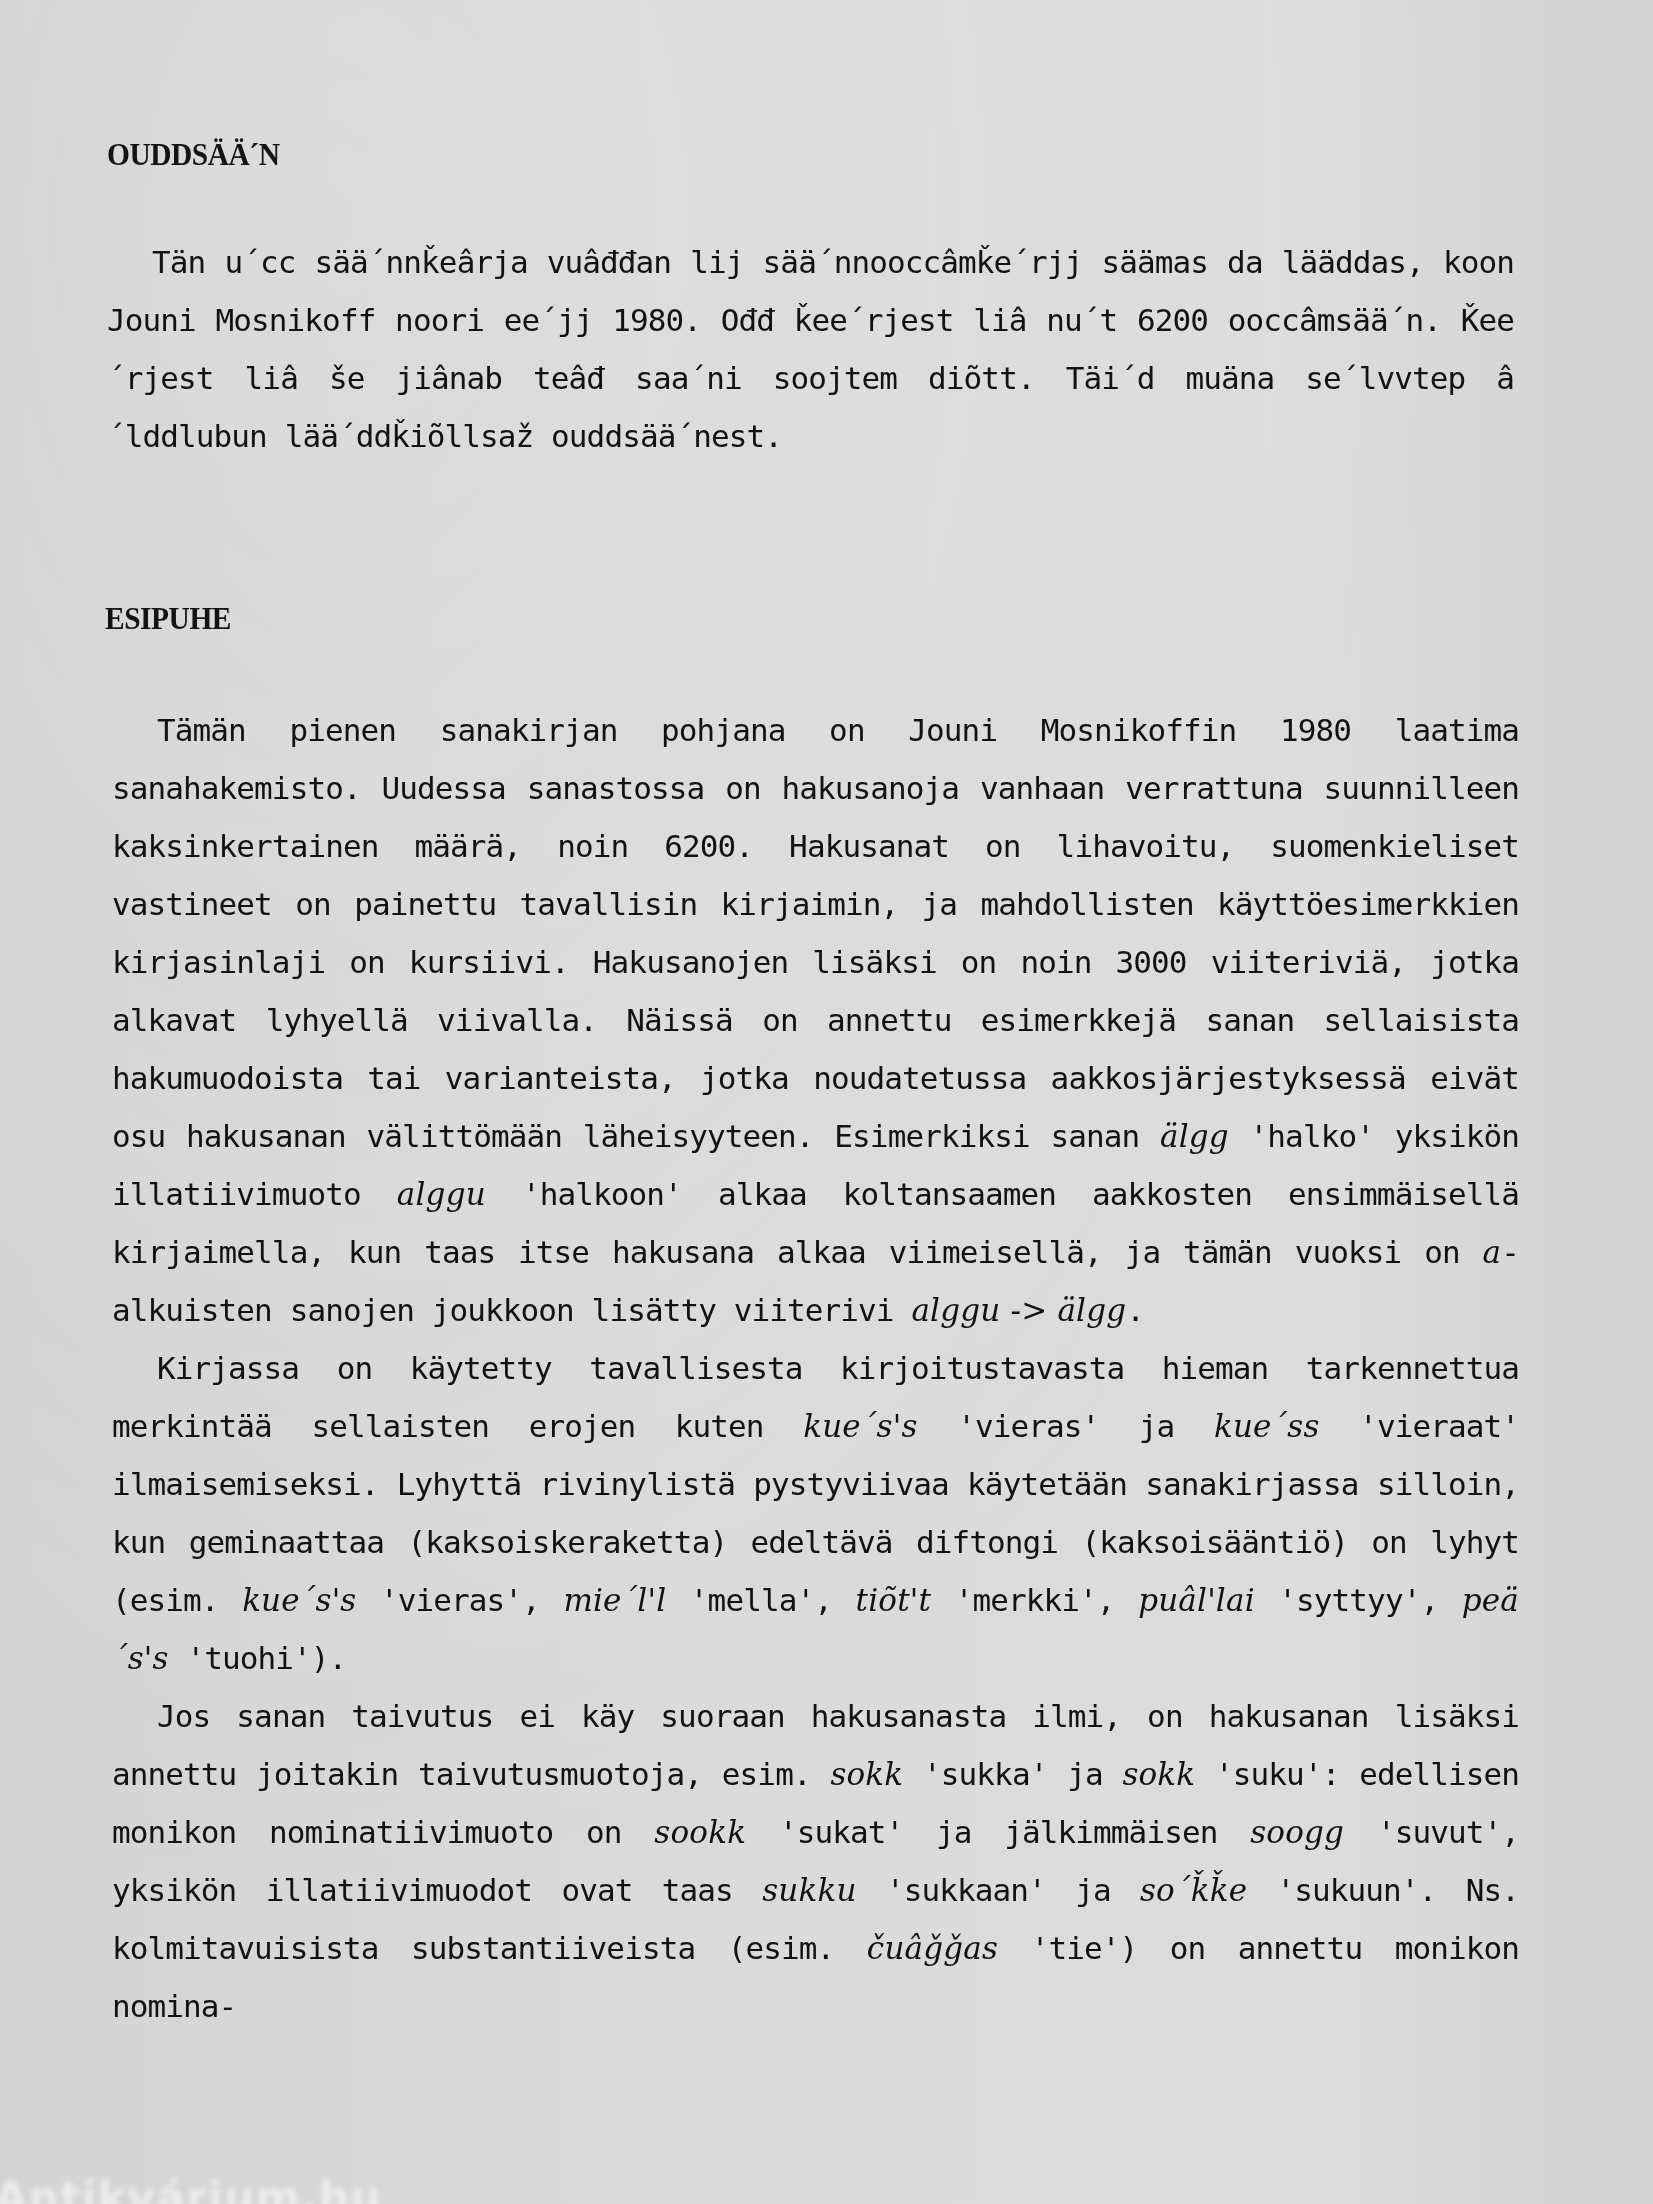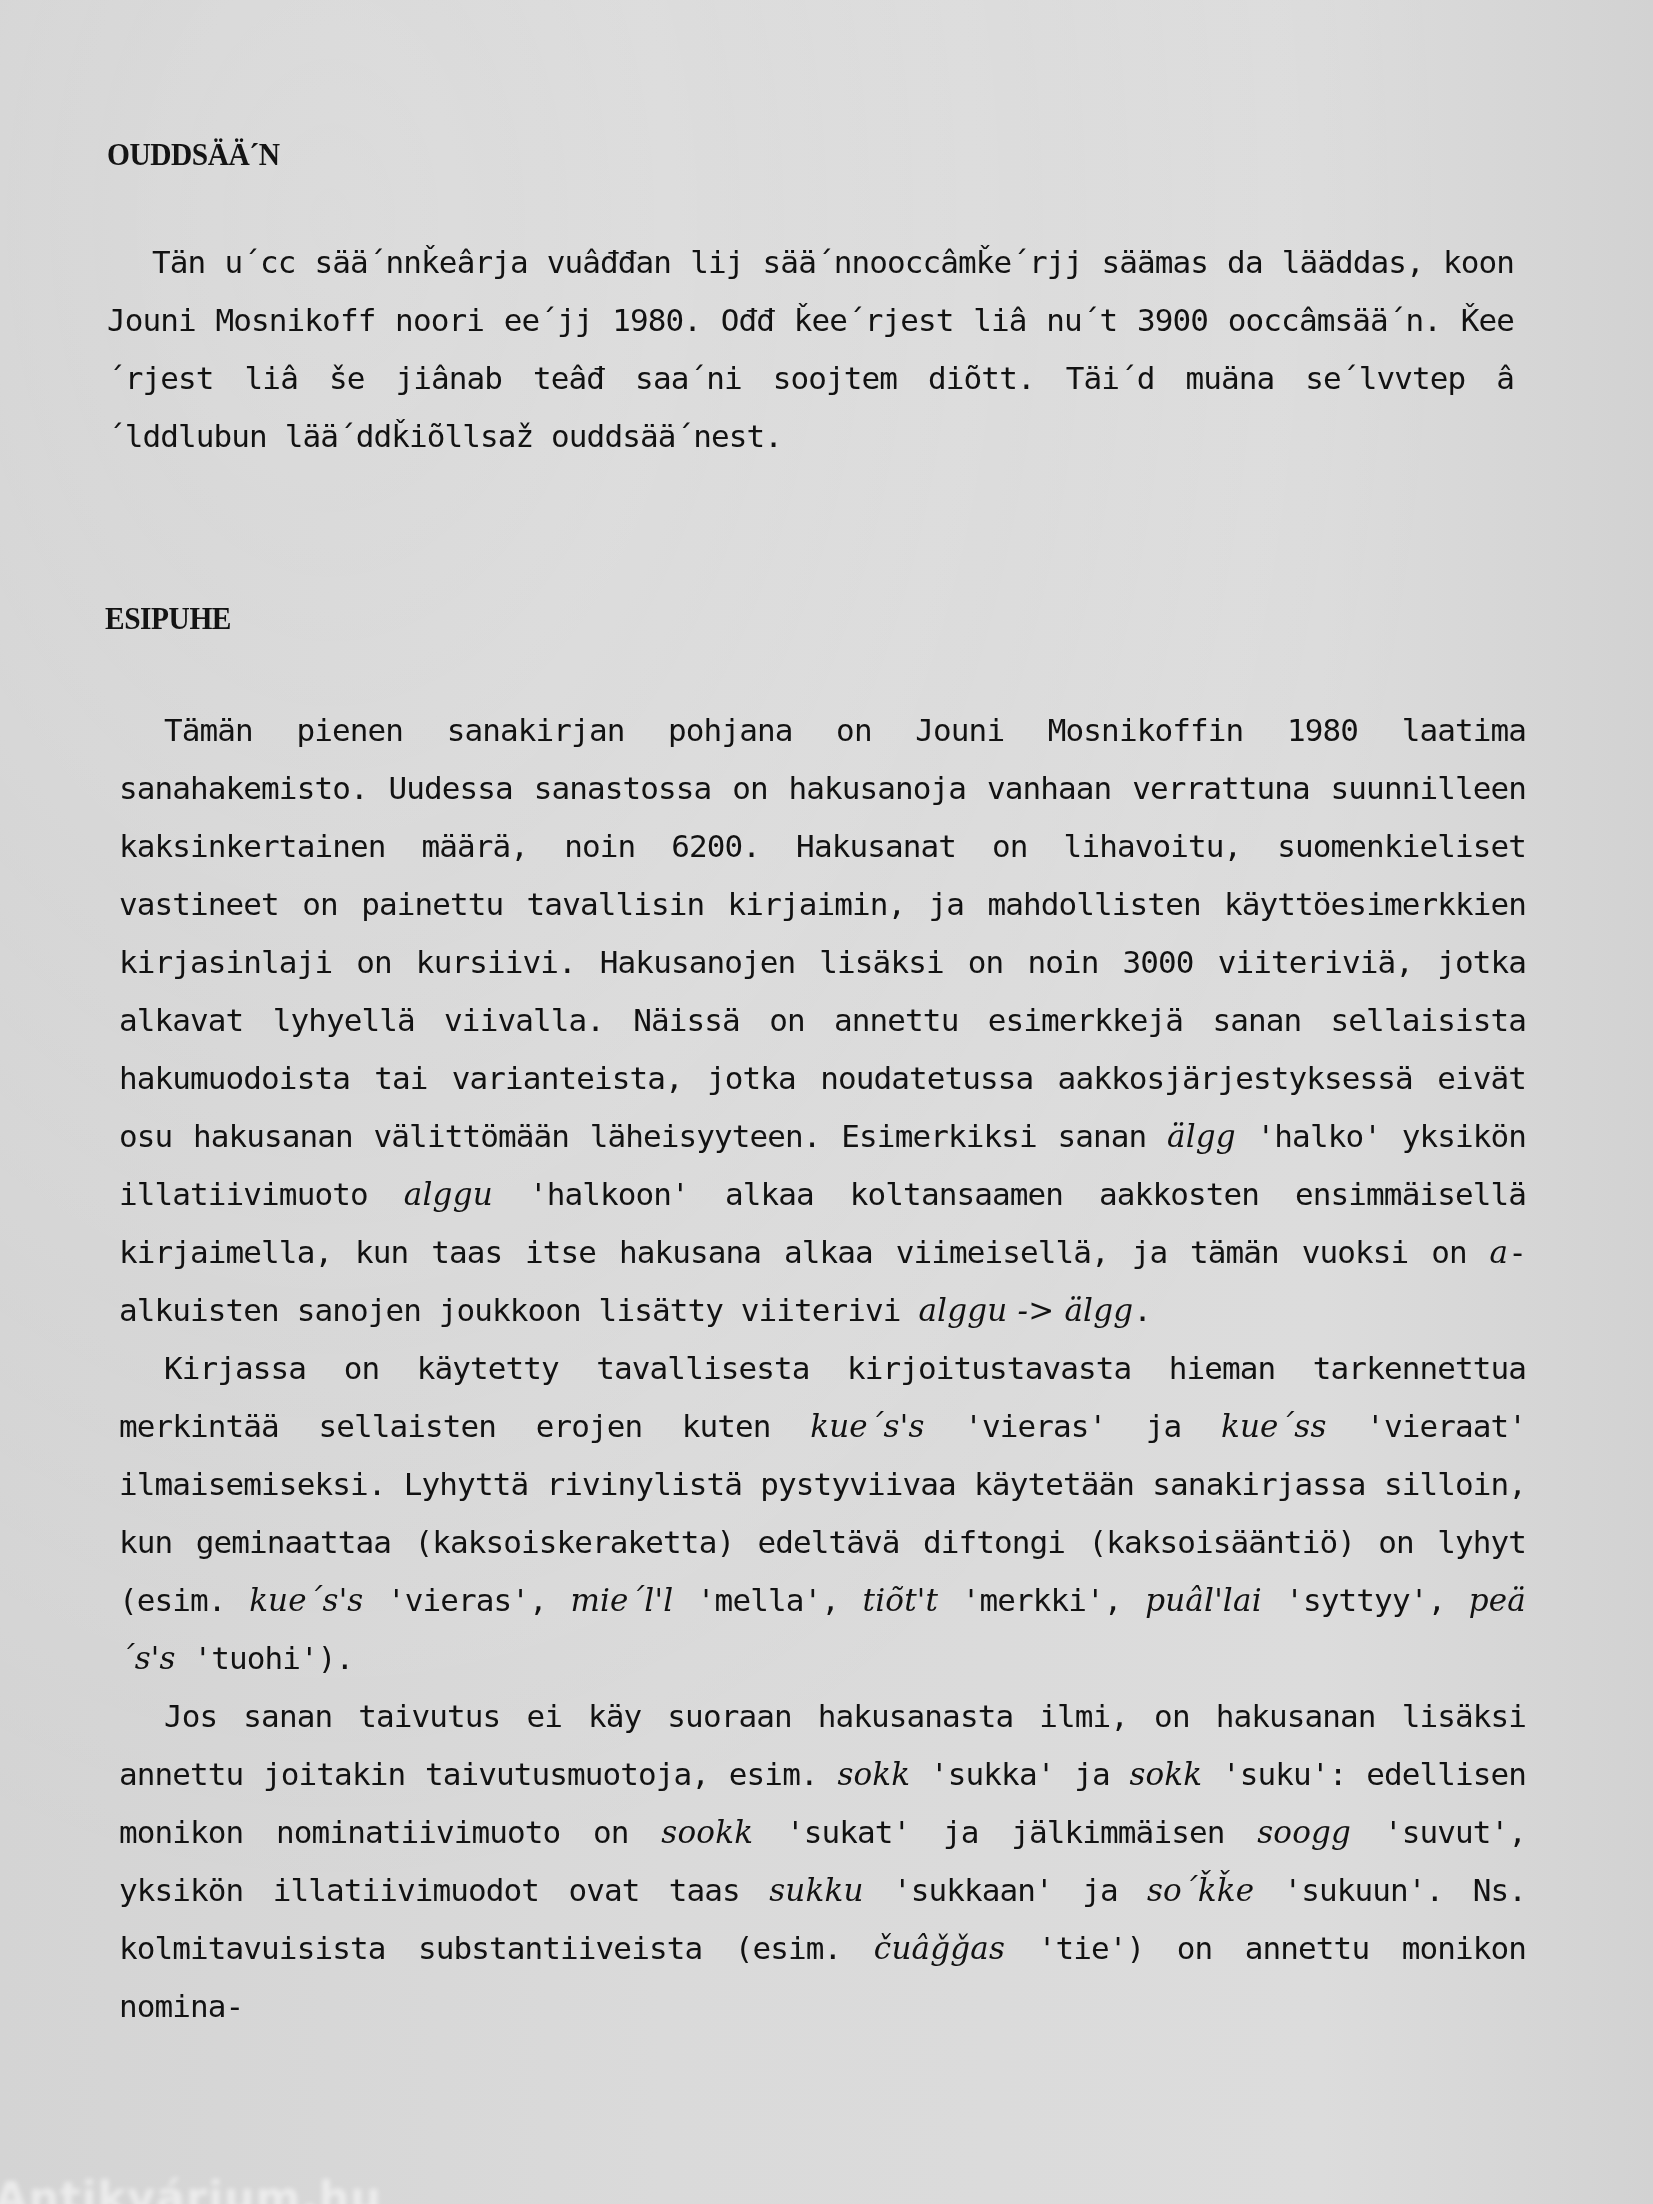--- a/index.html
+++ b/index.html
@@ -48,21 +48,21 @@
       letter-spacing: -0.9px;
     }
     .para em {
       font-family: "DejaVu Serif", "Liberation Serif", serif;
       font-style: italic;
       letter-spacing: 0.2px;
     }
     .section1-heading { position: absolute; top: 0; left: 0; }
     .section1-body { position: absolute; top: 97px; left: 0; width: 1407px; }
     .section2-heading { position: absolute; top: 464px; left: -1.9px; }
-    .section2-body { position: absolute; top: 565px; left: 12px; width: 1407px; }
+    .section2-body { position: absolute; top: 565px; left: 5px; width: 1407px; }
     .section2-body .para + .para { margin-top: 0; }
     .watermark {
       position: absolute;
       left: -5.8px;
       top: 2172px;
       font-family: "DejaVu Sans", "Liberation Sans", sans-serif;
       font-weight: bold;
       font-size: 43px;
       color: rgba(255,255,255,0.55);
       filter: blur(2.4px);
@@ -71,21 +71,21 @@
     }
   </style>
 </head>
 <body>
 
 <div class="page">
 
   <h2 class="heading h1 section1-heading">OUDDSÄÄ´N</h2>
 
   <div class="section1-body">
-      <p class="para"><span>Tän u´cc sää´nnǩeârja vuâđđan lij sää´nnooccâmǩe´rjj säämas da lääddas, koon Jouni Mosnikoff noori ee´jj 1980. Ođđ ǩee´rjest liâ nu´t 3900 ooccâm­sää´n. Ǩee´rjest liâ še jiânab teâđ saa´ni soojtem diõtt. Täi´d muäna se´lvv­tep â´lddlubun lää´ddǩiõllsaž ouddsää´nest.</span></p>
+      <p class="para"><span>Tän u´cc sää´nnǩeârja vuâđđan lij sää´nnooccâmǩe´rjj säämas da lääddas, koon Jouni Mosnikoff noori ee´jj 1980. Ođđ ǩee´rjest liâ nu´t 6200 ooccâm­sää´n. Ǩee´rjest liâ še jiânab teâđ saa´ni soojtem diõtt. Täi´d muäna se´lvv­tep â´lddlubun lää´ddǩiõllsaž ouddsää´nest.</span></p>
     </div>
 
   <h2 class="heading h2 section2-heading">ESIPUHE</h2>
 
   <div class="section2-body">
       <p class="para"><span>Tämän pienen sanakirjan pohjana on Jouni Mosnikoffin 1980 laatima sana­hakemisto. Uudessa sanastossa on hakusanoja vanhaan verrattuna suunnilleen kaksinkertainen määrä, noin 6200. Hakusanat on lihavoitu, suomenkieliset vastineet on painettu tavallisin kirjaimin, ja mahdollisten käyttöesimerkkien kirjasinlaji on kursiivi. Hakusanojen lisäksi on noin 3000 viiteriviä, jotka al­kavat lyhyellä viivalla. Näissä on annettu esimerkkejä sanan sellaisista ha­kumuodoista tai varianteista, jotka noudatetussa aakkosjärjestyksessä eivät osu hakusanan välittömään läheisyyteen. Esimerkiksi sanan </span><em>älgg</em><span> 'halko' yksi­kön illatiivimuoto </span><em>alggu</em><span> 'halkoon' alkaa koltansaamen aakkosten ensimmäisel­lä kirjaimella, kun taas itse hakusana alkaa viimeisellä, ja tämän vuoksi on </span><em>a</em><span>-alkuisten sanojen joukkoon lisätty viiterivi </span><em>alggu -&gt; älgg</em><span>.</span></p>
       <p class="para"><span>Kirjassa on käytetty tavallisesta kirjoitustavasta hieman tarkennettua merkintää sellaisten erojen kuten </span><em>kue´s's</em><span> 'vieras' ja </span><em>kue´ss</em><span> 'vieraat' ilmai­semiseksi. Lyhyttä rivinylistä pystyviivaa käytetään sanakirjassa silloin, kun geminaattaa (kaksoiskeraketta) edeltävä diftongi (kaksoisääntiö) on lyhyt (esim. </span><em>kue´s's</em><span> 'vieras', </span><em>mie´l'l</em><span> 'mella', </span><em>tiõt't</em><span> 'merkki', </span><em>puâl'lai</em><span> 'syttyy', </span><em>peä´s's</em><span> 'tuohi').</span></p>
       <p class="para"><span>Jos sanan taivutus ei käy suoraan hakusanasta ilmi, on hakusanan lisäksi annettu joitakin taivutusmuotoja, esim. </span><em>sokk</em><span> 'sukka' ja </span><em>sokk</em><span> 'suku': edellisen monikon nominatiivimuoto on </span><em>sookk</em><span> 'sukat' ja jälkimmäisen </span><em>soogg</em><span> 'suvut', yk­sikön illatiivimuodot ovat taas </span><em>sukku</em><span> 'sukkaan' ja </span><em>so´ǩǩe</em><span> 'sukuun'. Ns. kolmi­tavuisista substantiiveista (esim. </span><em>čuâǧǧas</em><span> 'tie') on annettu monikon nomina-</span></p>
     </div>
 

